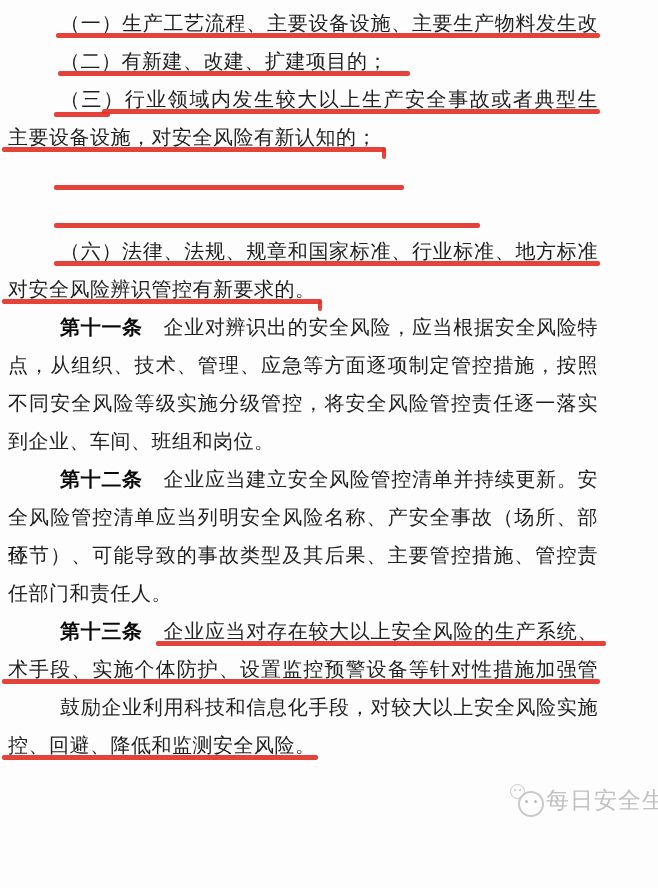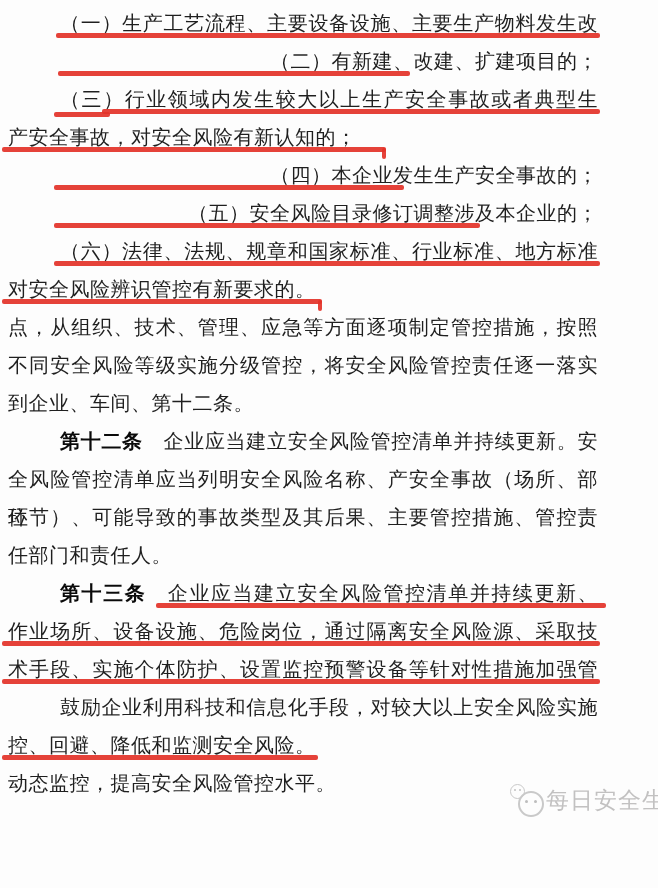--- a/index.html
+++ b/index.html
@@ -26,21 +26,21 @@
     font-size: 20px;
     color: #1f1f1f;
     letter-spacing: 0.5px;
     white-space: nowrap;
   }
   .line.justify {
     white-space: normal;
     text-align: justify;
     text-align-last: justify;
   }
-  .line.indent { padding-left: 52px; text-align: right; }
+  .line.indent { padding-left: 52px; }
   .bold { font-weight: bold; color: #0a0a0a; }
   .redline {
     position: absolute;
     height: 5px;
     background: #e33228;
     border-radius: 2px;
     opacity: 0.92;
   }
   .redhook {
     position: absolute;
@@ -90,38 +90,37 @@
   }
 </style>
 </head>
 <body>
 
 <div id="page">
   <div id="doc">
       <div class="line indent justify"><span>（一）生产工艺流程、主要设备设施、主要生产物料发生改</span><div class="redline" style="left: 48px; width: 544px; top: 29px;"></div></div>
       <div class="line indent"><span>（二）有新建、改建、扩建项目的；</span><div class="redline" style="left: 50px; width: 352px; top: 29px;"></div></div>
       <div class="line indent justify"><span>（三）行业领域内发生较大以上生产安全事故或者典型生</span><div class="redline" style="left: 46px; width: 56px; top: 32px;"></div><div class="redline" style="left: 94px; width: 498px; top: 29px;"></div></div>
-      <div class="line"><span>产安全事故，对安全风险有新认知的；</span><div class="redline" style="left: -6px; width: 384px; top: 29px;"></div><div class="redhook" style="left: 374px; top: 30px;"></div></div>
-      <div class="line indent"><span>（四）本企业发生生产安全事故的；</span><div class="redline" style="left: 46px; width: 350px; top: 29px;"></div></div>
-      <div class="line indent"><span>（五）安全风险目录修订调整涉及本企业的；</span><div class="redline" style="left: 46px; width: 426px; top: 29px;"></div></div>
+      <div class="line"><span>主要设备设施，对安全风险有新认知的；</span><div class="redline" style="left: -6px; width: 384px; top: 29px;"></div><div class="redhook" style="left: 374px; top: 30px;"></div></div>
+      <div class="line indent"><div class="redline" style="left: 46px; width: 350px; top: 29px;"></div></div>
+      <div class="line indent"><div class="redline" style="left: 46px; width: 426px; top: 29px;"></div></div>
       <div class="line indent justify"><span>（六）法律、法规、规章和国家标准、行业标准、地方标准</span><div class="redline" style="left: 46px; width: 546px; top: 29px;"></div></div>
       <div class="line"><span>对安全风险辨识管控有新要求的。</span><div class="redline" style="left: -6px; width: 320px; top: 29px;"></div><div class="redhook" style="left: 310px; top: 30px;"></div></div>
+      <div class="line indent justify"><span class="bold">第十一条</span><span>　</span><span>企业对辨识出的安全风险，应当根据安全风险特</span></div>
       <div class="line justify"><span>点，从组织、技术、管理、应急等方面逐项制定管控措施，按照</span></div>
       <div class="line justify"><span>不同安全风险等级实施分级管控，将安全风险管控责任逐一落实</span></div>
-      <div class="line"><span>到企业、车间、第十二条。</span></div>
+      <div class="line"><span>到企业、车间、班组和岗位。</span></div>
       <div class="line indent justify"><span class="bold">第十二条</span><span>　</span><span>企业应当建立安全风险管控清单并持续更新。安</span></div>
       <div class="line justify"><span>全风险管控清单应当列明安全风险名称、产安全事故（场所、部位、</span></div>
       <div class="line justify"><span>环节）、可能导致的事故类型及其后果、主要管控措施、管控责</span></div>
       <div class="line"><span>任部门和责任人。</span></div>
-      <div class="line indent justify"><span class="bold">第十三条</span><span>　</span><span>企业应当建立安全风险管控清单并持续更新、</span><div class="redline" style="left: 148px; width: 450px; top: 29px;"></div></div>
-      <div class="line justify"><span>作业场所、设备设施、危险岗位，通过隔离安全风险源、采取技</span><div class="redline" style="left: -6px; width: 598px; top: 29px;"></div></div>
+      <div class="line indent justify"><span class="bold">第十三条</span><span>　</span><span>企业应当对存在较大以上安全风险的生产系统、</span><div class="redline" style="left: 148px; width: 450px; top: 29px;"></div></div>
       <div class="line justify"><span>术手段、实施个体防护、设置监控预警设备等针对性措施加强管</span><div class="redline" style="left: -6px; width: 598px; top: 29px;"></div></div>
       <div class="line indent justify"><span>鼓励企业利用科技和信息化手段，对较大以上安全风险实施</span></div>
       <div class="line"><span>控、回避、降低和监测安全风险。</span><div class="redline" style="left: -6px; width: 316px; top: 29px;"></div></div>
-      <div class="line"><span>动态监控，提高安全风险管控水平。</span></div>
     </div>
 
   <div id="watermark">
     <span class="wm-icon">
       <span class="wm-c1"></span>
       <span class="wm-c2"></span>
     </span>
     <span class="wm-text">每日安全生产</span>
   </div>
 </div>

